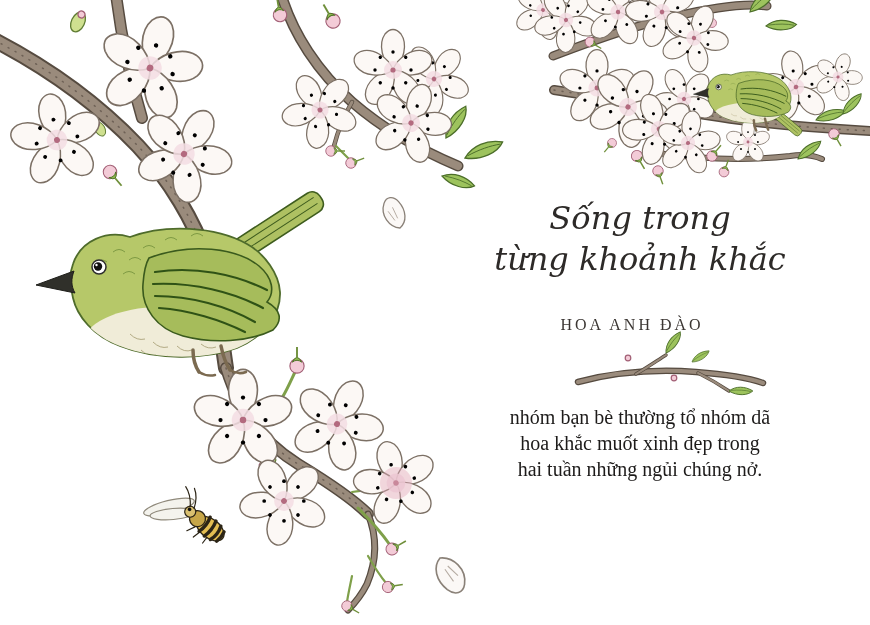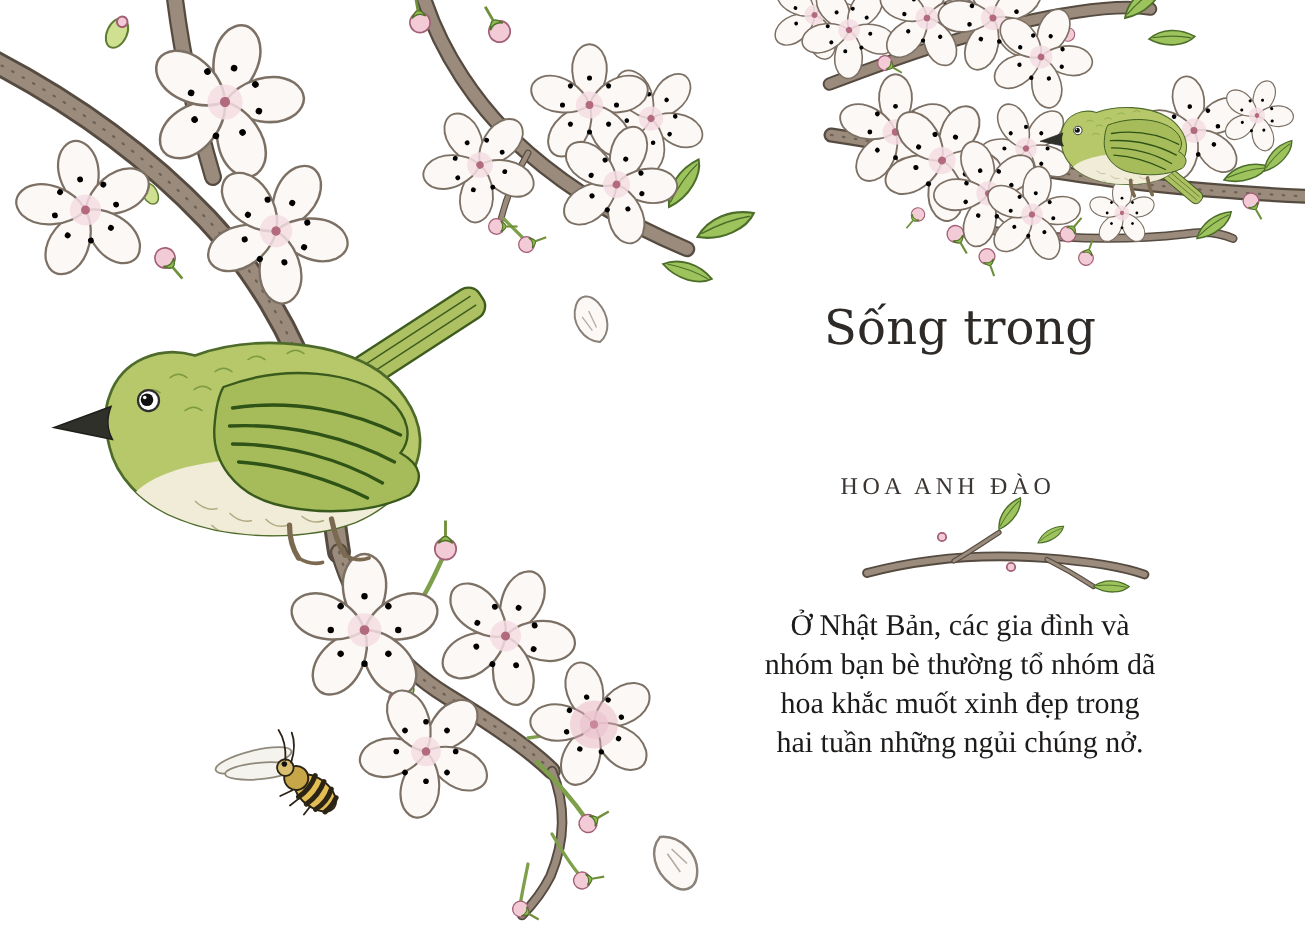--- a/index.html
+++ b/index.html
@@ -2,21 +2,21 @@
 <html><head>
 <meta charset="utf-8">
 <style>
   html,body{margin:0;padding:0;background:#ffffff;}
   .page{position:relative;width:870px;height:625px;background:#ffffff;overflow:hidden;
         font-family:"Liberation Serif",serif;}
   svg.art{position:absolute;left:0;top:0;}
 
   
   .title{position:absolute;left:420px;top:198px;width:440px;text-align:center;
-         font-family:"DejaVu Serif",serif;font-weight:400;
+         font-family:"DejaVu Serif",serif;font-style:italic;font-weight:400;
          font-size:32px;line-height:41px;color:#2d2a28;}
   .subtitle{position:absolute;left:412px;top:316px;width:440px;text-align:center;
             font-family:"Liberation Serif",serif;font-size:16px;letter-spacing:3px;
             color:#3b3633;}
   .paragraph{position:absolute;left:420px;top:404px;width:440px;text-align:center;
              font-size:20px;line-height:26px;color:#1d1b1a;}
   .paragraph span{display:block;white-space:nowrap;}
 
   
   .bru{fill:none;stroke:#564b40;stroke-linecap:round;}
@@ -289,21 +289,21 @@
     <use href="#leaf" transform="translate(666,353) rotate(-28) scale(0.75)"></use>
     <use href="#leaf" transform="translate(692,362) rotate(-5) scale(0.6)"></use>
     <use href="#leaf" transform="translate(729,391) rotate(28) scale(0.7)"></use>
     <circle class="budc" cx="628" cy="358" r="2.8"></circle>
     <circle class="budc" cx="674" cy="378" r="2.8"></circle>
   </g>
 </svg>
 
   <div class="title">
     <div>Sống trong</div>
+    <div>từng khoảnh khắc</div>
   </div>
   <div class="subtitle">HOA ANH ĐÀO</div>
   <div class="paragraph">
-    <span>Ở Nhật Bản, các gia đình và</span>
     <span>nhóm bạn bè thường tổ nhóm dã</span>
     <span>hoa khắc muốt xinh đẹp trong</span>
     <span>hai tuần những ngủi chúng nở.</span>
   </div>
 </div>
 
 </body></html>

